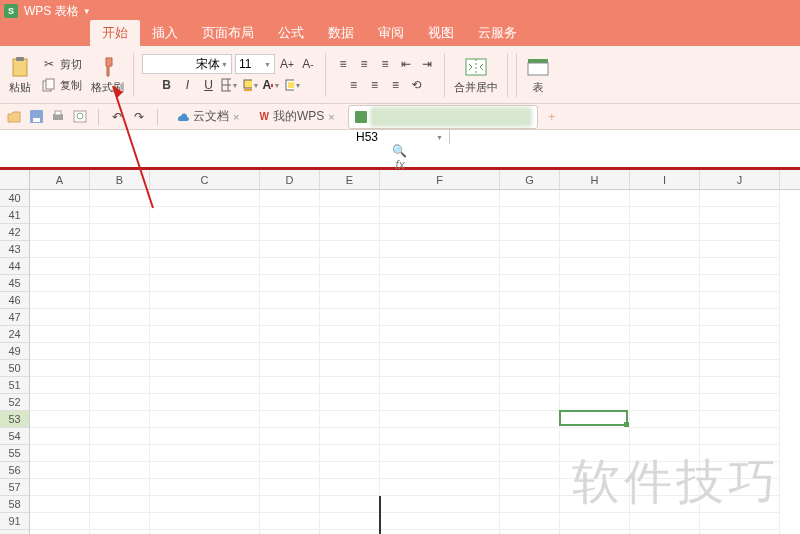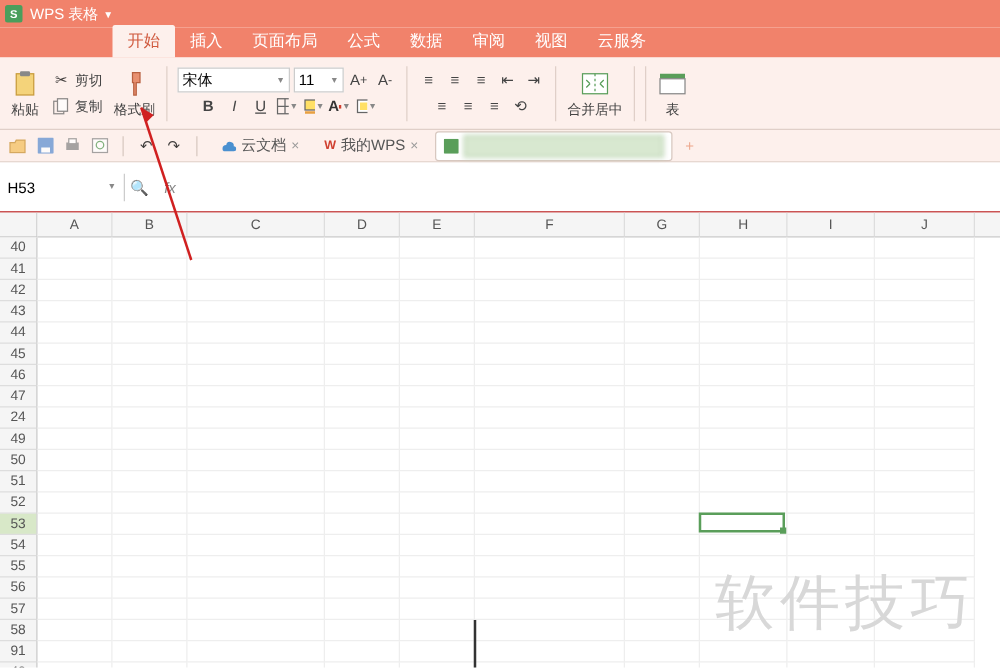--- a/index.html
+++ b/index.html
@@ -16,34 +16,34 @@
 
 .ribbon { height: 58px; background: #fdf0ec; border-bottom: 1px solid #e0cfc8; display: flex; align-items: center; padding: 2px 4px; gap: 2px; }
 .ribbon-group { display: flex; flex-direction: column; align-items: center; gap: 1px; padding: 0 3px; }
 .ribbon-large { display: flex; flex-direction: column; align-items: center; justify-content: center; height: 52px; padding: 0 4px; cursor: pointer; }
 .ribbon-large .ico { width: 24px; height: 24px; display: flex; align-items: center; justify-content: center; }
 .ribbon-large .lbl { font-size: 11px; color: #444; margin-top: 1px; }
 .ribbon-row { display: flex; align-items: center; gap: 3px; height: 20px; }
 .ribbon-row .ico { width: 16px; height: 16px; display: flex; align-items: center; justify-content: center; opacity: 0.75; }
 .ribbon-row .lbl { font-size: 11px; color: #444; }
 .sep { width: 1px; height: 44px; background: #e0cfc8; margin: 0 3px; }
-.font-select { width: 90px; height: 20px; border: 1px solid #ccc; font-size: 12px; padding: 0 3px; display: flex; align-items: center; justify-content: space-between; background: #fff; }
+.font-select { width: 90px; height: 20px; border: 1px solid #ccc; font-size: 12px; padding: 0 3px; display: flex; align-items: center; justify-content: flex-end; background: #fff; }
 .size-select { width: 40px; height: 20px; border: 1px solid #ccc; font-size: 12px; padding: 0 3px; display: flex; align-items: center; justify-content: space-between; background: #fff; }
 .btn-sm { width: 18px; height: 18px; display: flex; align-items: center; justify-content: center; cursor: pointer; font-size: 12px; color: #444; }
 .drop-sm { font-size: 7px; color: #888; margin-left: 1px; }
 
 .quickbar { height: 26px; background: #fdf0ec; border-bottom: 1px solid #e0cfc8; display: flex; align-items: center; padding: 0 6px; gap: 6px; }
 .qb-ico { width: 16px; height: 16px; display: flex; align-items: center; justify-content: center; cursor: pointer; opacity: 0.75; }
 .qb-sep { width: 1px; height: 16px; background: #d8c8c0; margin: 0 4px; }
 .doctab { display: flex; align-items: center; gap: 4px; padding: 2px 6px; border: 1px solid transparent; cursor: pointer; font-size: 12px; color: #555; }
 .doctab.active { background: #fff; border: 1px solid #d8c8c0; border-radius: 3px; }
 .doctab .close { font-size: 11px; color: #999; }
 .blur-tab { background: #d8e8d0; border: 1px solid #aac8a0; width: 160px; height: 18px; filter: blur(2px); }
 
-.formulabar { height: 40px; background: #fff; border-bottom: 1px solid #b91c1c; display: flex; align-items: center; }
+.formulabar { height: 40px; background: #fff; border-bottom: 3px solid #b91c1c; display: flex; align-items: center; flex-direction: column; }
 .namebox { width: 100px; height: 22px; border-right: 1px solid #ccc; display: flex; align-items: center; padding: 0 6px; justify-content: space-between; font-size: 12px; }
 .fb-btn { width: 24px; display: flex; align-items: center; justify-content: center; color: #888; cursor: pointer; }
 .fb-input { flex: 1; padding: 0 4px; }
 
 .sheet { display: flex; height: calc(534px - 22px - 24px - 58px - 26px - 24px); overflow: hidden; position: relative; }
 .rowheads { width: 30px; background: #f5f5f5; border-right: 1px solid #ccc; }
 .rowhead { height: 17px; border-bottom: 1px solid #ddd; text-align: center; font-size: 11px; color: #555; line-height: 17px; }
 .colheads { display: flex; height: 20px; background: #f5f5f5; border-bottom: 1px solid #ccc; }
 .colhead { border-right: 1px solid #ddd; text-align: center; font-size: 11px; color: #555; line-height: 20px; }
 .corner { width: 30px; height: 20px; background: #f5f5f5; border-right: 1px solid #ccc; border-bottom: 1px solid #ccc; }

